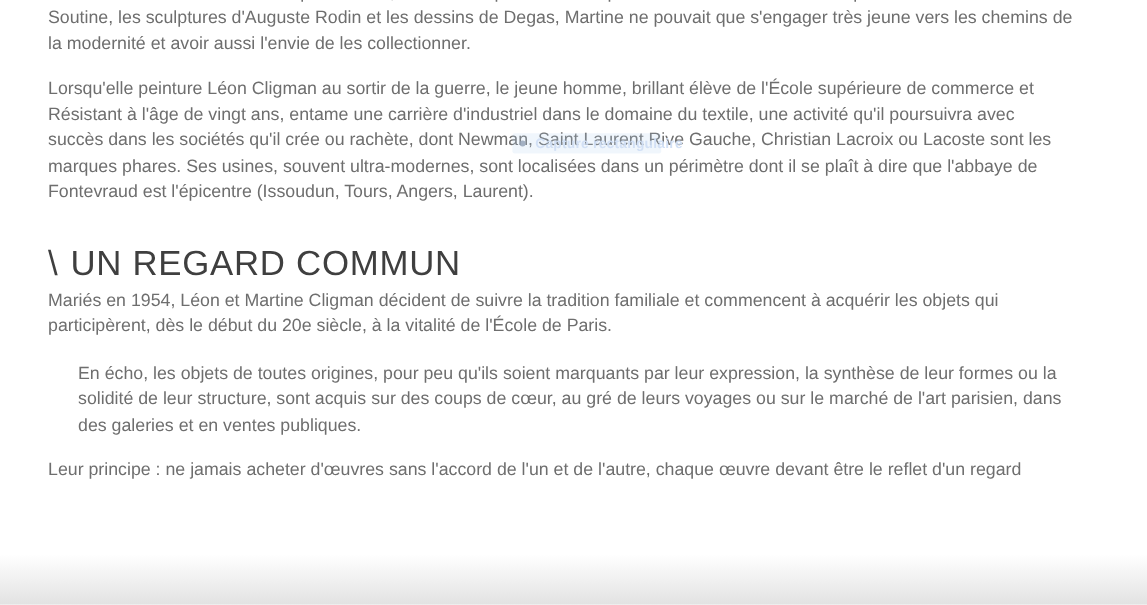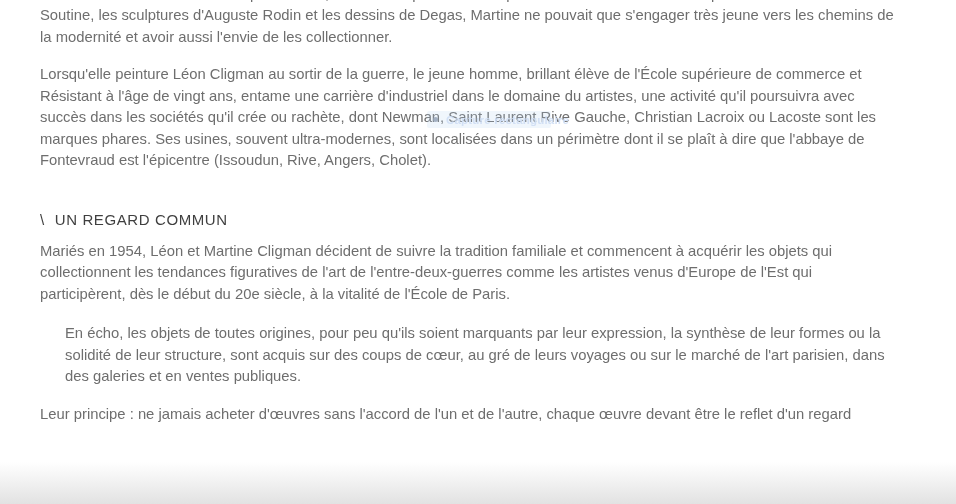--- a/index.html
+++ b/index.html
@@ -25,21 +25,21 @@
   .p2 { margin-bottom:0; }
   .p3 { margin-bottom:18px; }
   .p4 { margin-bottom:16px;margin-left:25px; }
   .cropped-line {
     height:5px;
     overflow:hidden;
   }
   .cropped-line .line { margin-top:-16.5px; }
   .section-heading {
     margin:34px 0 7px 0;
-    font-size:15px;
+    font-size:29px;
     line-height:28px;
     letter-spacing:0.6px;
     color:#3f3f3f;
     font-weight:400;
     white-space:nowrap;
   }
   .section-heading .slash { margin-right:10px; }
   .capture-overlay {
     position:absolute;
     left:427px; top:111px;
@@ -81,33 +81,32 @@
   <div class="para p1">
     <div class="cropped-line">
       <div class="line">d'une famille de collectionneurs passionnés, entourée depuis l'enfance par les toiles des maîtres de la peinture moderne comme</div>
     </div>
     <div class="line">Soutine, les sculptures d'Auguste Rodin et les dessins de Degas, Martine ne pouvait que s'engager très jeune vers les chemins de</div>
     <div class="line">la modernité et avoir aussi l'envie de les collectionner.</div>
   </div>
 
   <div class="para p2">
     <div class="line">Lorsqu'elle peinture Léon Cligman au sortir de la guerre, le jeune homme, brillant élève de l'École supérieure de commerce et</div>
-    <div class="line">Résistant à l'âge de vingt ans, entame une carrière d'industriel dans le domaine du artistes, une activité qu'il poursuivra avec</div>
+    <div class="line">Résistant à l'âge de vingt ans, entame une carrière d'industriel dans le domaine du textile, une activité qu'il poursuivra avec</div>
     <div class="line">succès dans les sociétés qu'il crée ou rachète, dont Newman, Saint Laurent Rive Gauche, Christian Lacroix ou Lacoste sont les</div>
     <div class="line">marques phares. Ses usines, souvent ultra-modernes, sont localisées dans un périmètre dont il se plaît à dire que l'abbaye de</div>
-    <div class="line">Fontevraud est l'épicentre (Issoudun, Rive, Angers, Cholet).</div>
+    <div class="line">Fontevraud est l'épicentre (Issoudun, Tours, Angers, Laurent).</div>
   </div>
 
   <h2 class="section-heading">
     <span class="slash">\</span><span>UN REGARD COMMUN</span>
   </h2>
 
   <div class="para p3">
     <div class="line">Mariés en 1954, Léon et Martine Cligman décident de suivre la tradition familiale et commencent à acquérir les objets qui</div>
-    <div class="line">collectionnent les tendances figuratives de l'art de l'entre-deux-guerres comme les artistes venus d'Europe de l'Est qui</div>
     <div class="line">participèrent, dès le début du 20e siècle, à la vitalité de l'École de Paris.</div>
   </div>
 
   <div class="para p4">
     <div class="line">En écho, les objets de toutes origines, pour peu qu'ils soient marquants par leur expression, la synthèse de leur formes ou la</div>
     <div class="line">solidité de leur structure, sont acquis sur des coups de cœur, au gré de leurs voyages ou sur le marché de l'art parisien, dans</div>
     <div class="line">des galeries et en ventes publiques.</div>
   </div>
 
   <div class="para p5">

